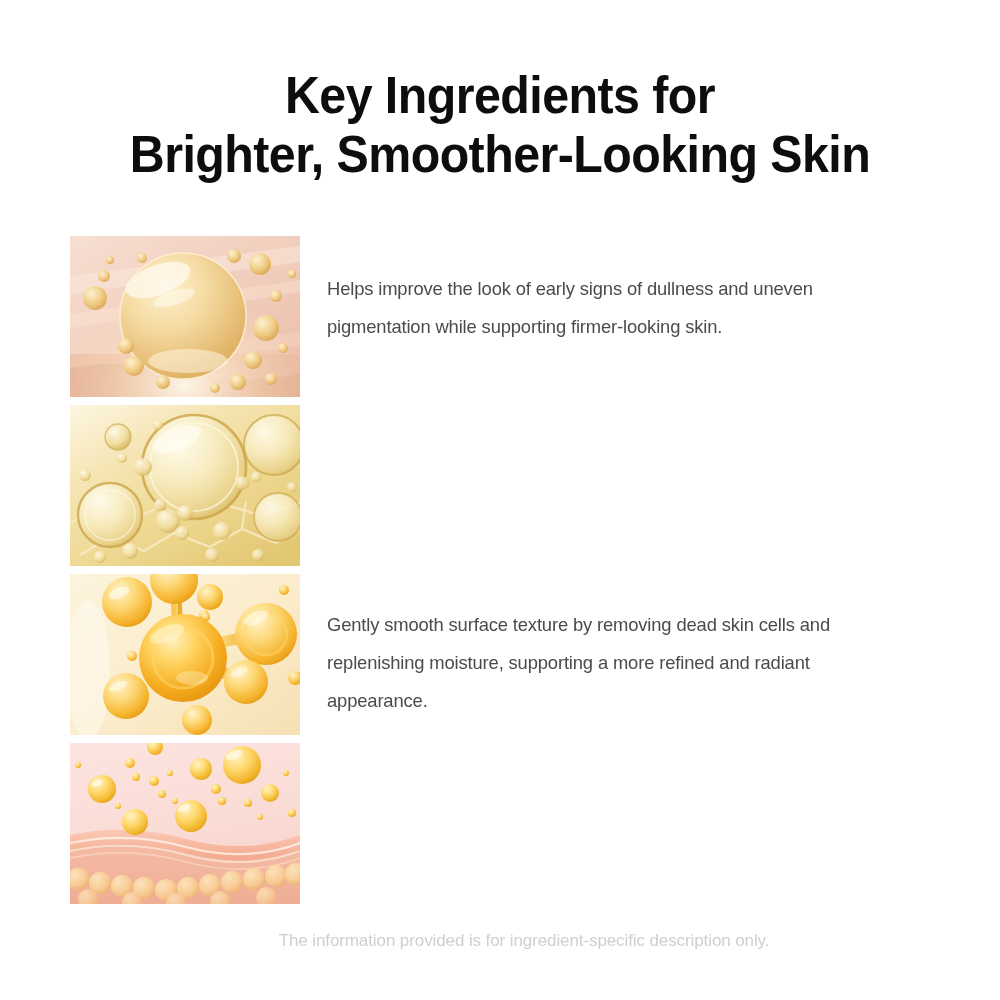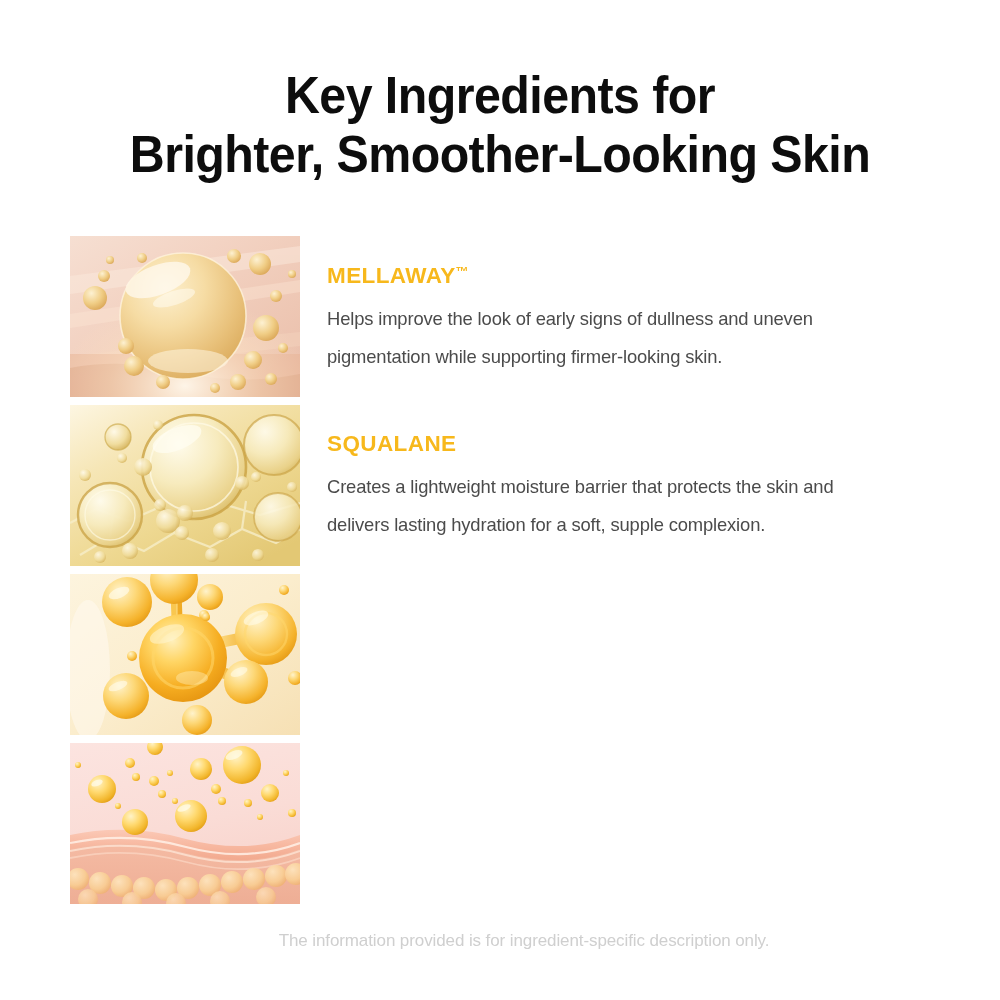--- a/index.html
+++ b/index.html
@@ -183,21 +183,20 @@
           <circle cx="196" cy="92" r="13" fill="url(#drop1)"></circle>
           <circle cx="183" cy="124" r="9" fill="url(#drop1)"></circle>
           <circle cx="213" cy="112" r="5" fill="url(#drop1)"></circle>
           <circle cx="168" cy="146" r="8" fill="url(#drop1)"></circle>
           <circle cx="145" cy="152" r="5" fill="url(#drop1)"></circle>
           <circle cx="201" cy="143" r="6" fill="url(#drop1)"></circle>
           <circle cx="222" cy="38" r="4" fill="url(#drop1)"></circle>
         </svg>
       </div>
       <div class="copy">
-        <div class="ing-name"><span>MELLAWAY</span><span class="tm">™</span></div>
         <div class="ing-desc">Helps improve the look of early signs of dullness and uneven pigmentation while supporting firmer-looking skin.</div>
       </div>
     </div>
 
     <div class="row row-2">
       <div class="thumb">
         <svg viewBox="0 0 230 161" preserveAspectRatio="none" aria-hidden="true">
           <defs>
             <linearGradient id="bg2" x1="0" y1="0" x2="0.8" y2="1">
               <stop offset="0%" stop-color="#fdf6e2"></stop>
@@ -249,24 +248,20 @@
           <circle cx="152" cy="126" r="9" fill="url(#sm2)" opacity="0.86"></circle>
           <circle cx="172" cy="78" r="7" fill="url(#sm2)" opacity="0.85"></circle>
           <circle cx="186" cy="72" r="5" fill="url(#sm2)" opacity="0.84"></circle>
           <circle cx="60" cy="146" r="8" fill="url(#sm2)" opacity="0.85"></circle>
           <circle cx="30" cy="152" r="6" fill="url(#sm2)" opacity="0.82"></circle>
           <circle cx="142" cy="150" r="7" fill="url(#sm2)" opacity="0.82"></circle>
           <circle cx="188" cy="150" r="6" fill="url(#sm2)" opacity="0.82"></circle>
           <circle cx="222" cy="82" r="5" fill="url(#sm2)" opacity="0.8"></circle>
         </svg>
       </div>
-      <div class="copy">
-        <div class="ing-name"><span>SQUALANE</span><span class="tm"></span></div>
-        <div class="ing-desc">Creates a lightweight moisture barrier that protects the skin and delivers lasting hydration for a soft, supple complexion.</div>
-      </div>
     </div>
 
     <div class="row row-3">
       <div class="thumb">
         <svg viewBox="0 0 230 161" preserveAspectRatio="none" aria-hidden="true">
           <defs>
             <linearGradient id="bg3" x1="0" y1="0" x2="1" y2="1">
               <stop offset="0%" stop-color="#fdf4de"></stop>
               <stop offset="50%" stop-color="#fbedcd"></stop>
               <stop offset="100%" stop-color="#f6e0b4"></stop>
@@ -313,20 +308,21 @@
           <circle cx="56" cy="122" r="23" fill="url(#sph3)"></circle>
           <ellipse cx="48" cy="112" rx="10" ry="4" fill="#fffbe8" opacity="0.65" transform="rotate(-22 48 112)"></ellipse>
           <circle cx="127" cy="146" r="15" fill="url(#sph3)"></circle>
           <circle cx="62" cy="82" r="5" fill="url(#sph3)"></circle>
           <circle cx="136" cy="43" r="4" fill="url(#sph3)"></circle>
           <circle cx="225" cy="104" r="7" fill="url(#sph3)"></circle>
           <circle cx="214" cy="16" r="5" fill="url(#sph3)"></circle>
         </svg>
       </div>
       <div class="copy">
+        <div class="ing-desc">Gently smooth surface texture by removing dead skin cells and replenishing moisture, supporting a more refined and radiant appearance.</div>
       </div>
     </div>
 
     <div class="row row-4">
       <div class="thumb">
         <svg viewBox="0 0 230 161" preserveAspectRatio="none" aria-hidden="true">
           <defs>
             <linearGradient id="bg4" x1="0" y1="0" x2="0.3" y2="1">
               <stop offset="0%" stop-color="#fce4e0"></stop>
               <stop offset="60%" stop-color="#fadcd6"></stop>

